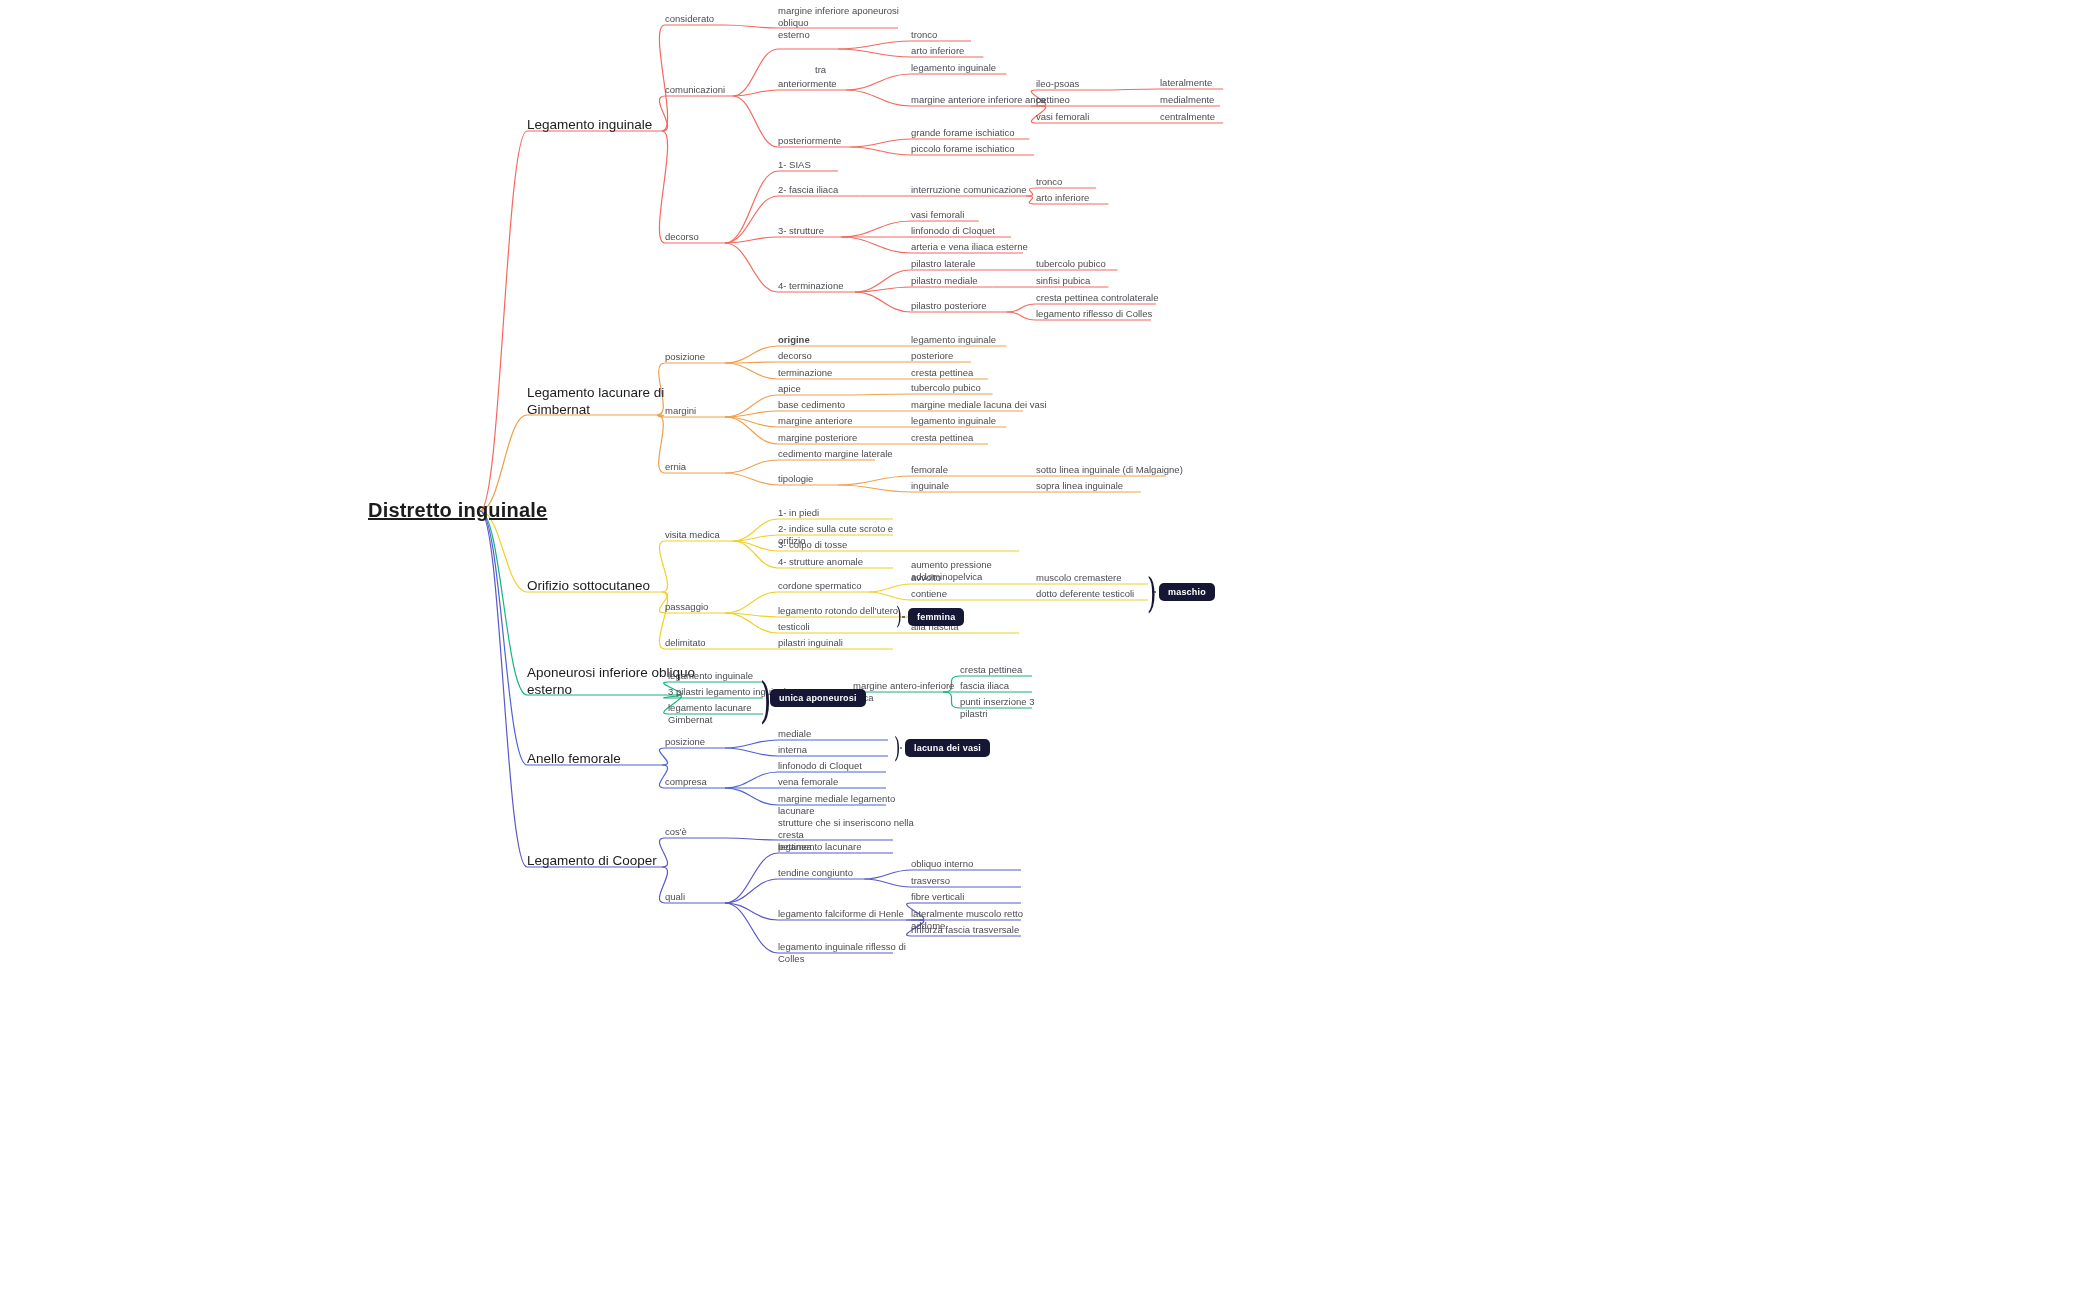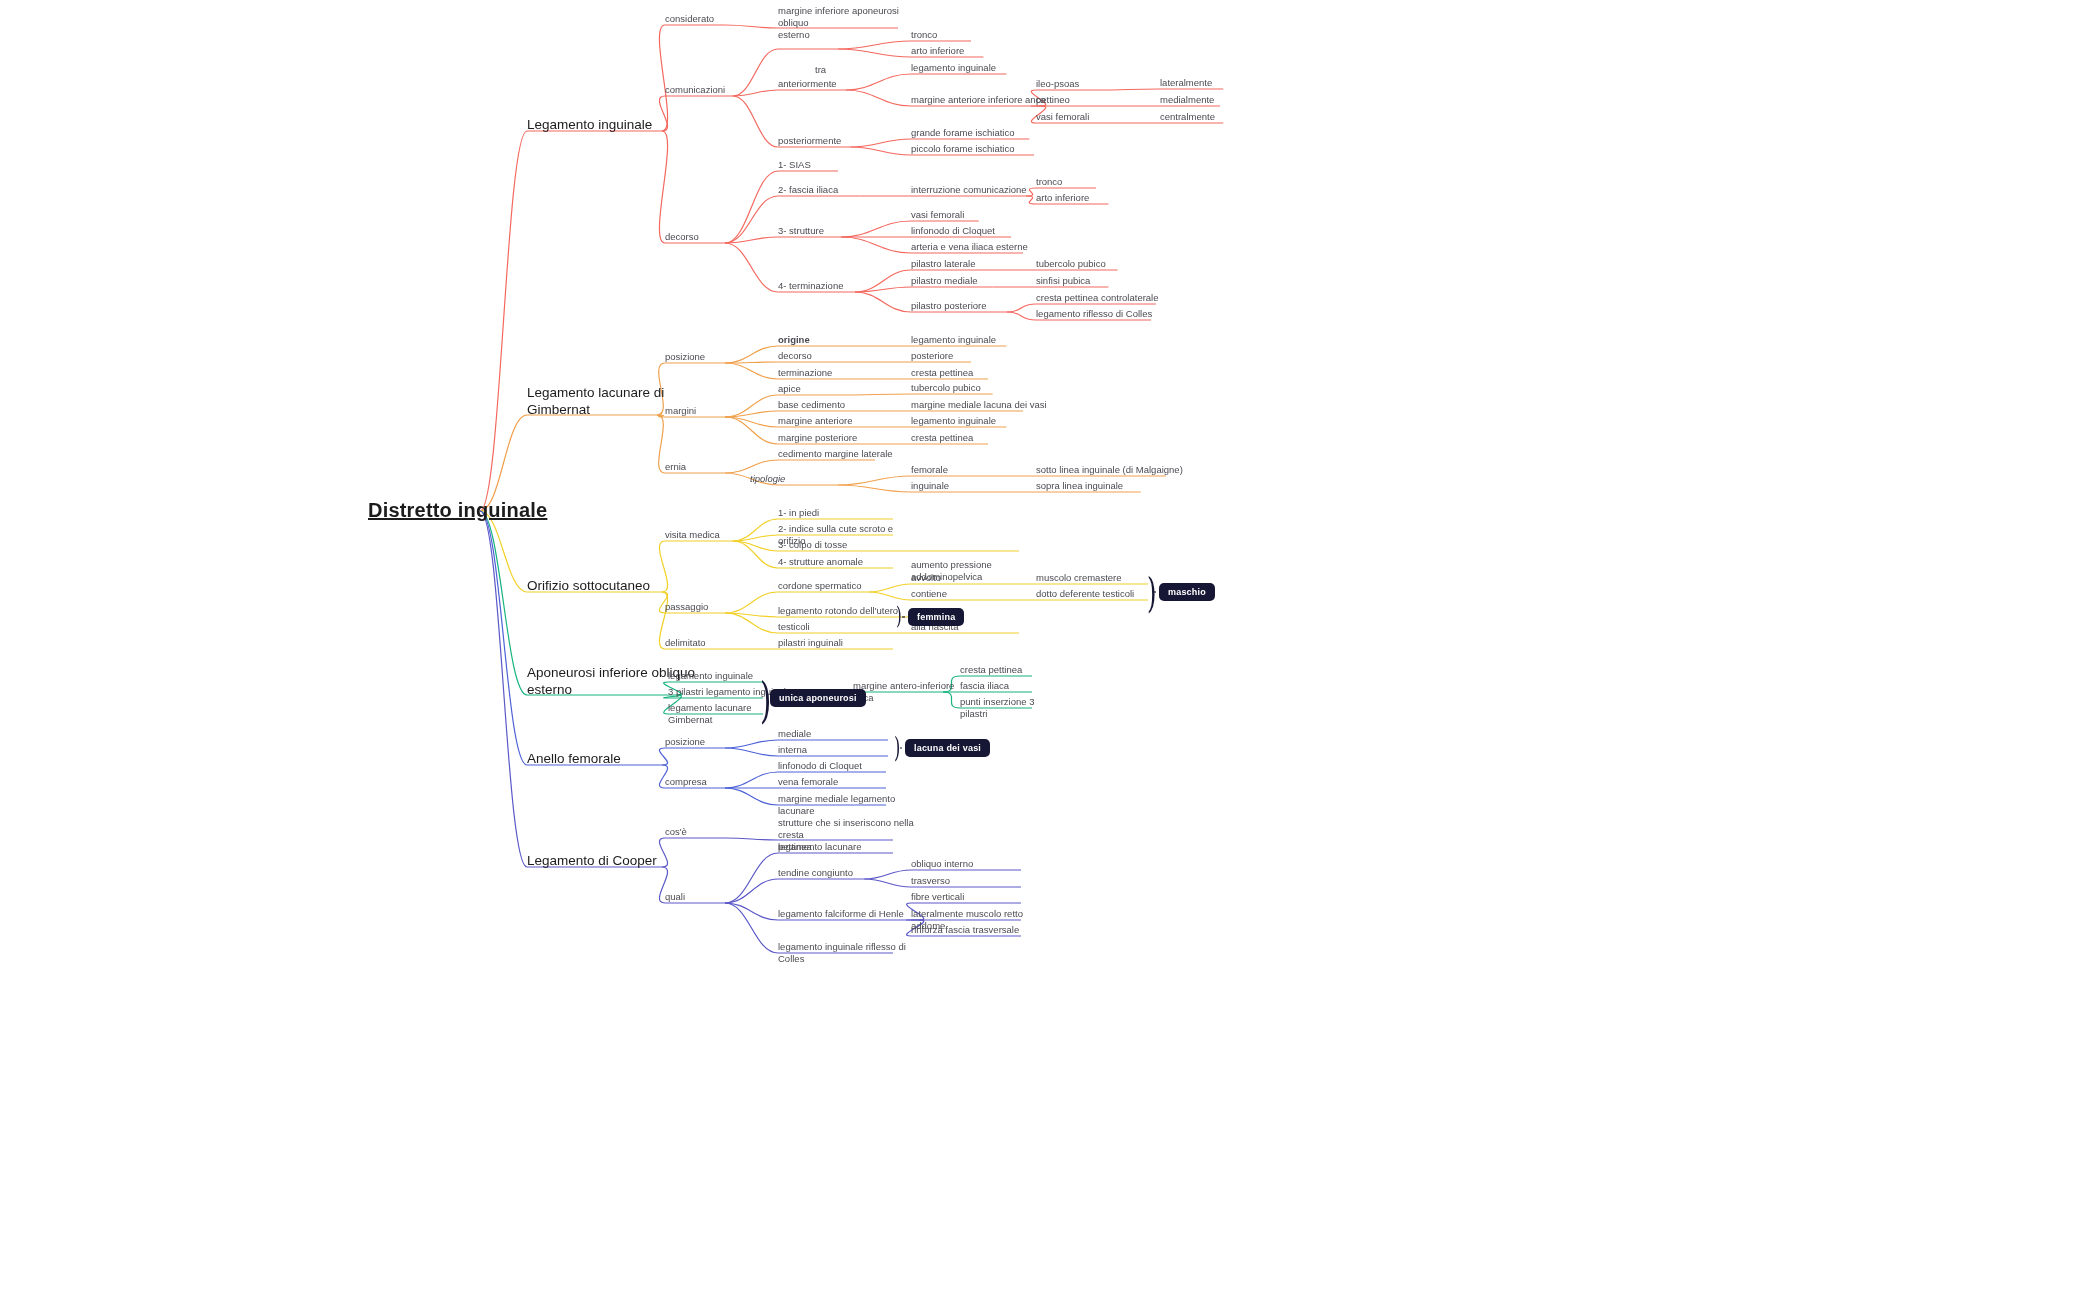--- a/index.html
+++ b/index.html
@@ -299,21 +299,21 @@
       <div class="node l3" style="left: 778px; width: 90px; top: 383px;">apice</div>
       <div class="node l4" style="left: 911px; width: 111.6px; top: 382px;">tubercolo pubico</div>
       <div class="node l3" style="left: 778px; width: 97.8px; top: 399px;">base cedimento</div>
       <div class="node l4" style="left: 911px; width: 142px; top: 399px;">margine mediale lacuna dei vasi</div>
       <div class="node l3" style="left: 778px; width: 116.2px; top: 415px;">margine anteriore</div>
       <div class="node l4" style="left: 911px; width: 125.4px; top: 415px;">legamento inguinale</div>
       <div class="node l3" style="left: 778px; width: 120.8px; top: 432px;">margine posteriore</div>
       <div class="node l4" style="left: 911px; width: 107px; top: 432px;">cresta pettinea</div>
       <div class="node l2" style="left: 665px; width: 90px; top: 461px;">ernia</div>
       <div class="node l3" style="left: 778px; width: 127px; top: 448px;">cedimento margine laterale</div>
-      <div class="node l3" style="left: 750px; width: 90px; top: 473px; font-style: italic;">tipologie</div>
+      <div class="node l3" style="left: 778px; width: 90px; top: 473px;">tipologie</div>
       <div class="node l4" style="left: 911px; width: 90px; top: 464px;">femorale</div>
       <div class="node l5" style="left: 1036px; width: 160px; top: 464px;">sotto linea inguinale (di Malgaigne)</div>
       <div class="node l4" style="left: 911px; width: 90px; top: 480px;">inguinale</div>
       <div class="node l5" style="left: 1036px; width: 134.6px; top: 480px;">sopra linea inguinale</div>
       <div class="node l1" style="left: 527px; width: 165px; top: 578px;">Orifizio sottocutaneo</div>
       <div class="node l2" style="left: 665px; width: 97.8px; top: 529px;">visita medica</div>
       <div class="node l3" style="left: 778px; width: 145px; top: 507px;">1- in piedi</div>
       <div class="node l3" style="left: 778px; width: 145px; top: 523px;">2- indice sulla cute scroto e orifizio</div>
       <div class="node l3" style="left: 778px; width: 116.2px; top: 539px;">3- colpo di tosse</div>
       <div class="node l4" style="left: 911px; width: 138px; top: 539px; margin-top: 20px;">aumento  pressione addominopelvica</div>

